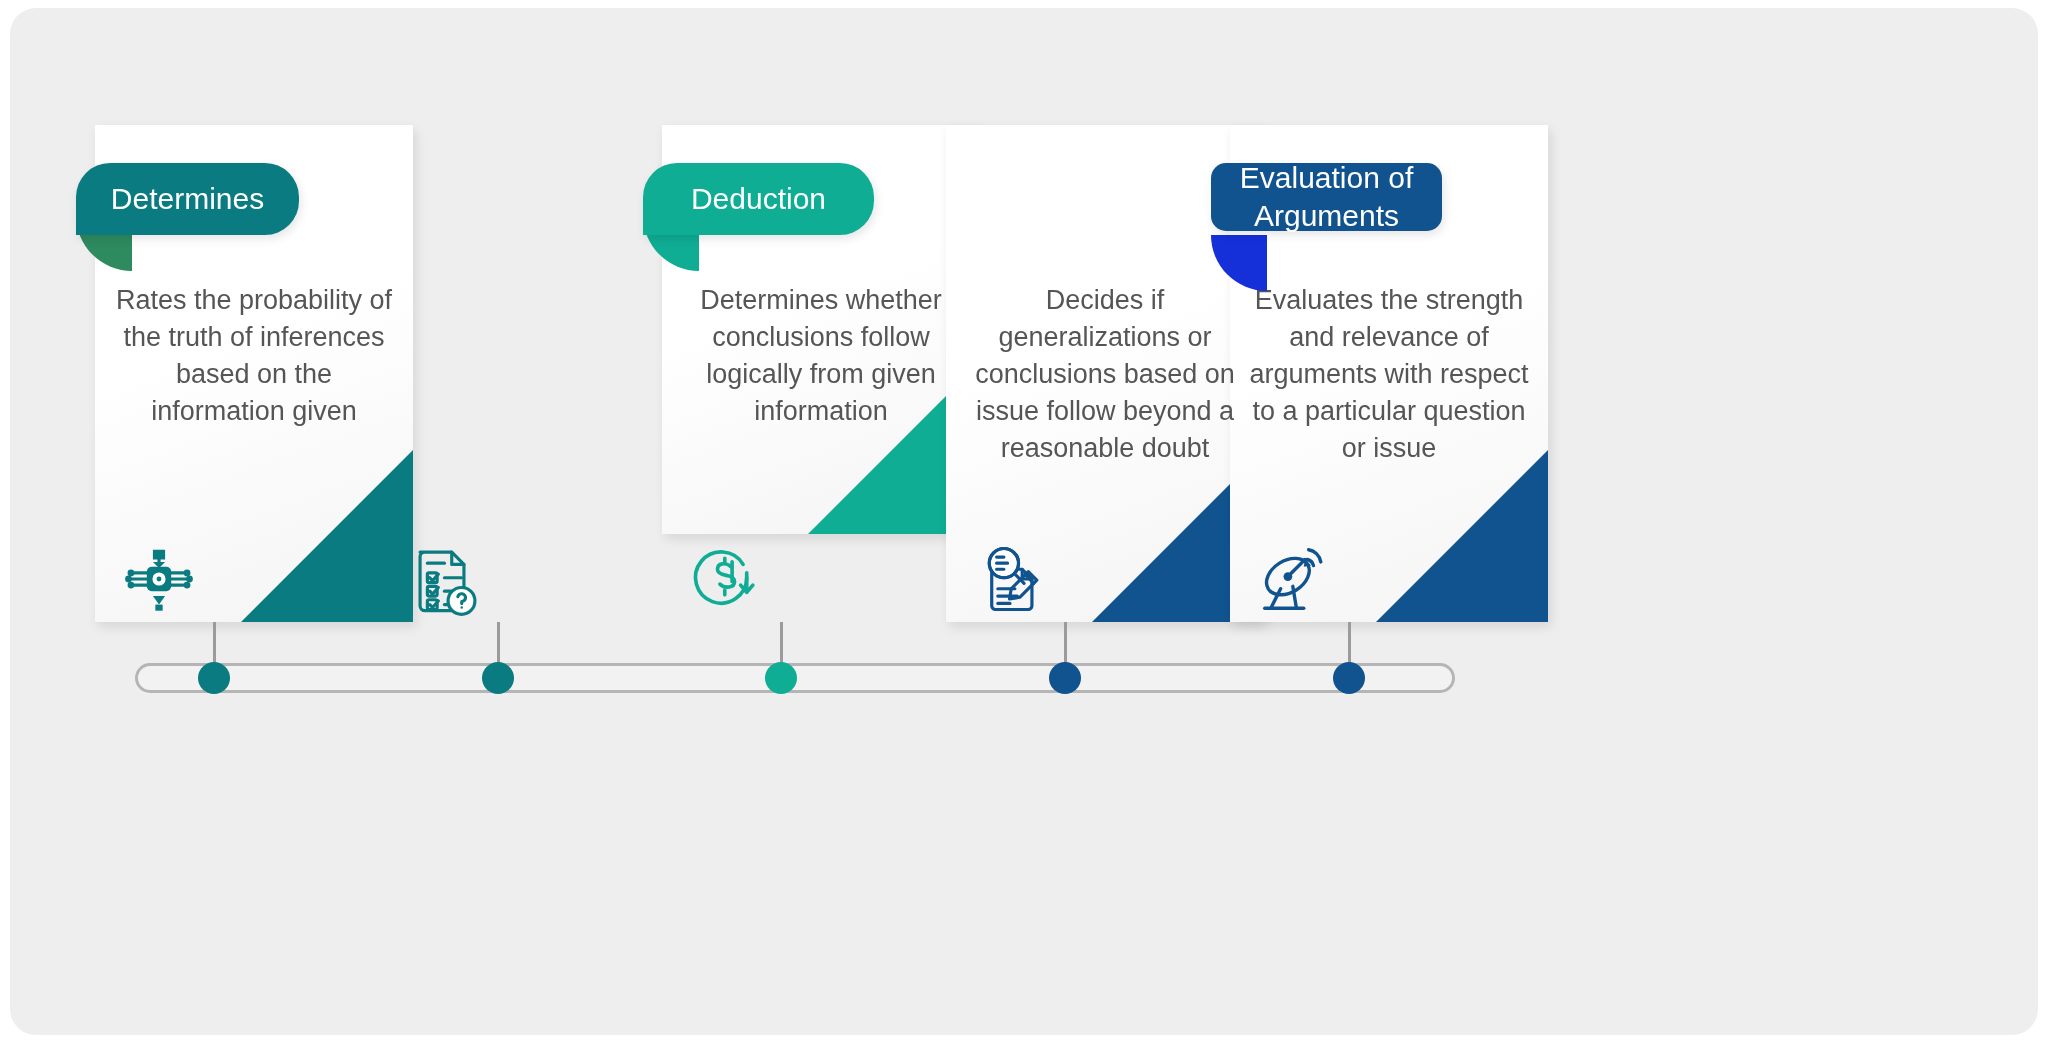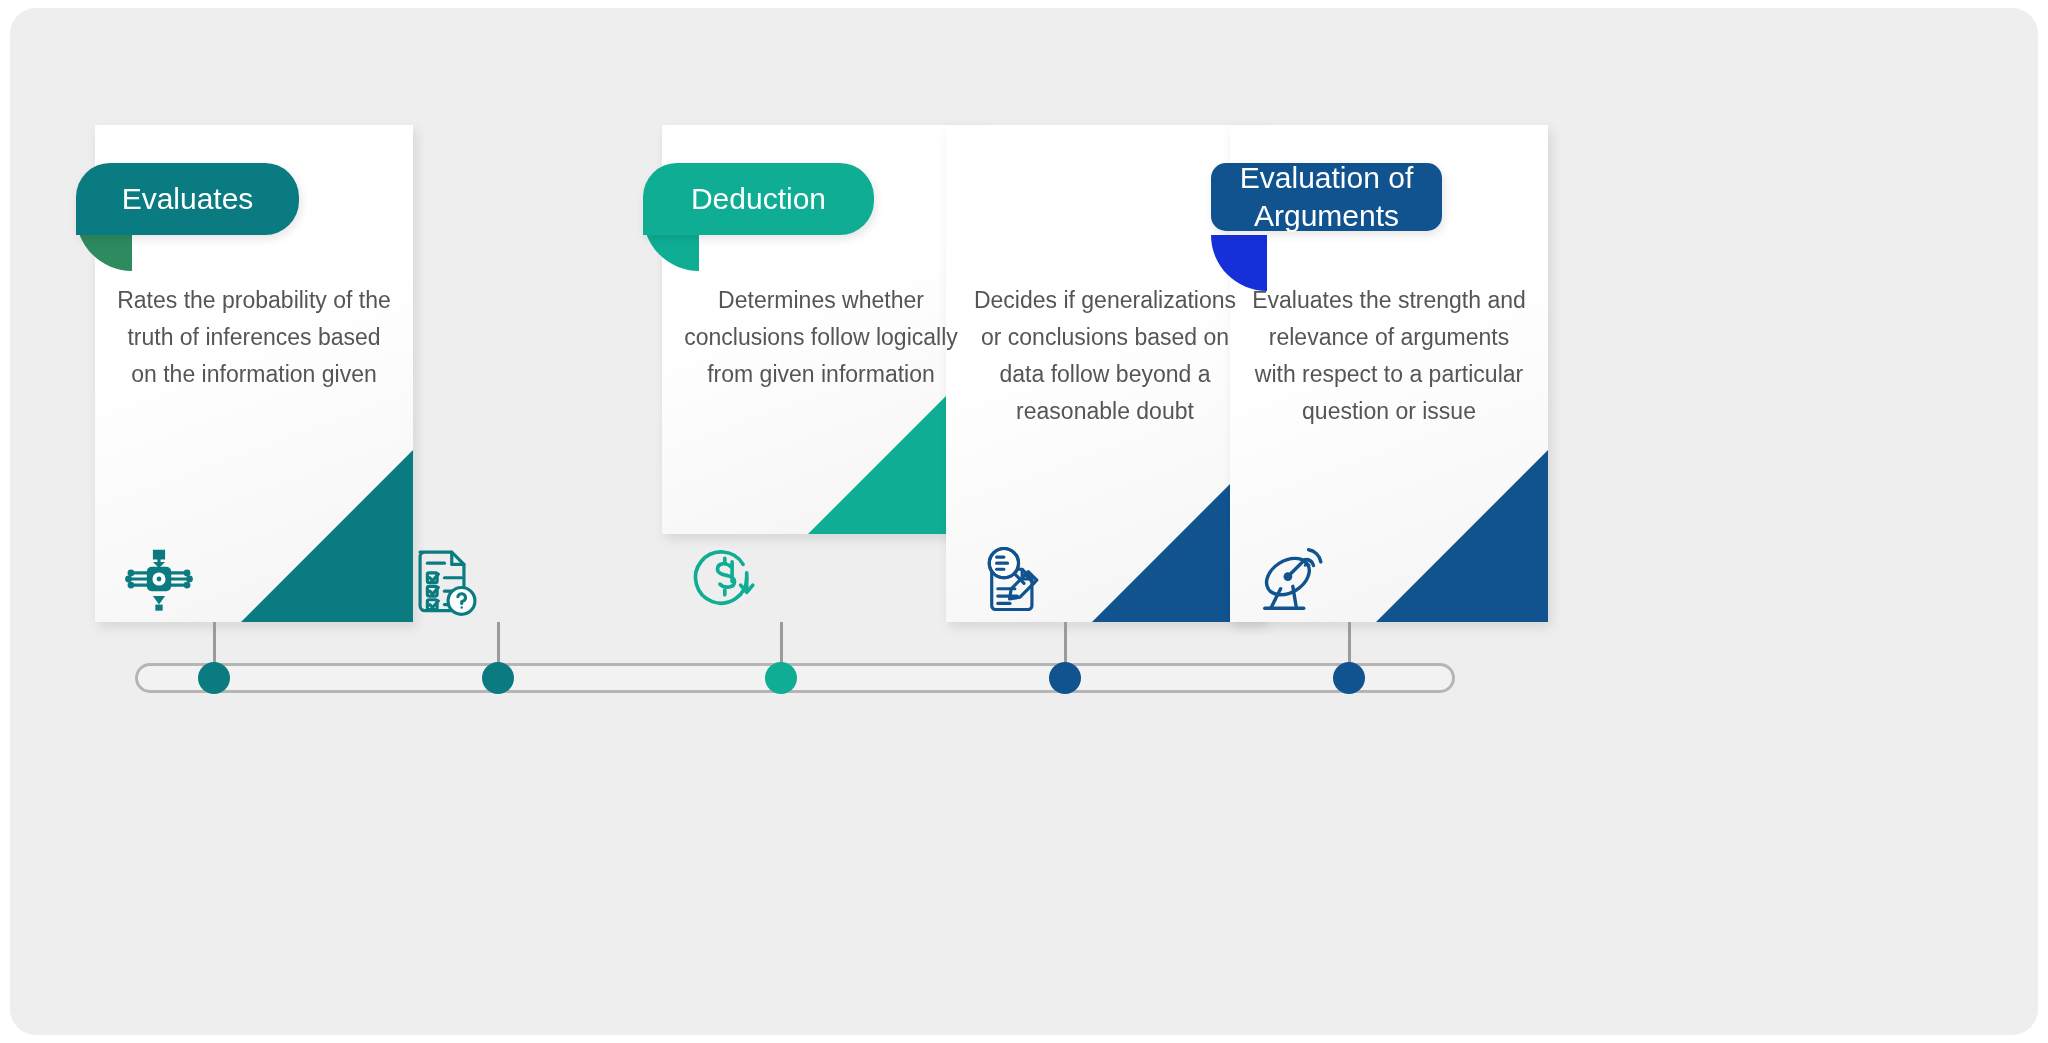--- a/index.html
+++ b/index.html
@@ -36,21 +36,21 @@
     right: 0; bottom: 0;
     width: 0; height: 0;
     border-style: solid;
     border-width: 0 0 172px 172px;
     border-color: transparent transparent var(--accent) transparent;
   }
   .card-body {
     position: relative;
     z-index: 2;
     text-align: center;
-    font-size: 23px;
+    font-size: 27px;
     line-height: 37px;
     color: #555555;
     font-weight: 400;
     padding: 0 18px;
   }
 
   
   .ribbon-wrap {
     position: absolute;
     z-index: 6;
@@ -146,21 +146,21 @@
         <path d="M42 27 L52 27"></path>
           <circle cx="55" cy="27" r="2.8" fill="#0a7b80" stroke="none"></circle>
         <path d="M42 32 L54 32"></path>
           <circle cx="57" cy="32" r="2.8" fill="#0a7b80" stroke="none"></circle>
         <path d="M42 37 L52 37"></path>
           <circle cx="55" cy="37" r="2.8" fill="#0a7b80" stroke="none"></circle>
       </svg>
     </div>
     <div class="ribbon-wrap" style="--accent:#0a7b80; --tail:#2e8a5f; left:66px; top:155px; width:223px;">
       <div class="ribbon-tail" style="top:52px;"></div>
-      <div class="ribbon-main" style="height:72px;">Evaluates</div>
+      <div class="ribbon-main" style="height:72px;">Determines</div>
     </div>
 
     <div class="card-icon" style="left:388px; top:527px;">
       <svg viewBox="0 0 64 64" fill="none" stroke="#0a7b80" stroke-width="2.6" stroke-linejoin="round" stroke-linecap="round">
         <path d="M14 10 h26 l10 10 v34 a4 4 0 0 1 -4 4 H18 a4 4 0 0 1 -4 -4 V14 a4 4 0 0 1 4 -4 z"></path>
         <path d="M40 10 v10 h10"></path>
         <path d="M20 19 h14"></path>
         <rect x="20" y="27" width="8" height="8" rx="1.4"></rect>
         <path d="M22 31 l2.2 2.4 L29 28"></path>
         <path d="M34 31 h14"></path>
@@ -190,21 +190,21 @@
         <path d="M44 37 l5 6 l5 -6"></path>
       </svg>
     </div>
     <div class="ribbon-wrap" style="--accent:#0fad94; --tail:#0fad94; left:633px; top:155px; width:231px;">
       <div class="ribbon-tail" style="top:52px;"></div>
       <div class="ribbon-main" style="height:72px;">Deduction</div>
     </div>
 
     <div class="card" style="--accent:#10538f; left:936px; top:117px; height:497px;">
       <div class="corner"></div>
-      <div class="card-body" style="margin-top:157px;">Decides if generalizations or conclusions based on data follow beyond a reasonable doubt</div>
+      <div class="card-body" style="margin-top:157px;">Decides if generalizations or conclusions based on issue follow beyond a reasonable doubt</div>
     </div>
     <div class="card-icon" style="left:956px; top:527px;">
       <svg viewBox="0 0 64 64" fill="none" stroke="#10538f" stroke-width="2.6" stroke-linecap="round" stroke-linejoin="round">
         <path d="M20 24 h22 l8 8 v22 a3 3 0 0 1 -3 3 H20 a3 3 0 0 1 -3 -3 V27 a3 3 0 0 1 3 -3 z"></path>
         <path d="M42 24 v8 h8"></path>
         <path d="M22 40 h14 M22 46 h16 M22 52 h10"></path>
         <circle cx="27" cy="19" r="12" fill="#ffffff"></circle>
         <circle cx="27" cy="19" r="12"></circle>
         <path d="M21 14 h6 M21 19 h9 M21 24 h6"></path>
         <path d="M36.5 28.5 l7 7"></path>

